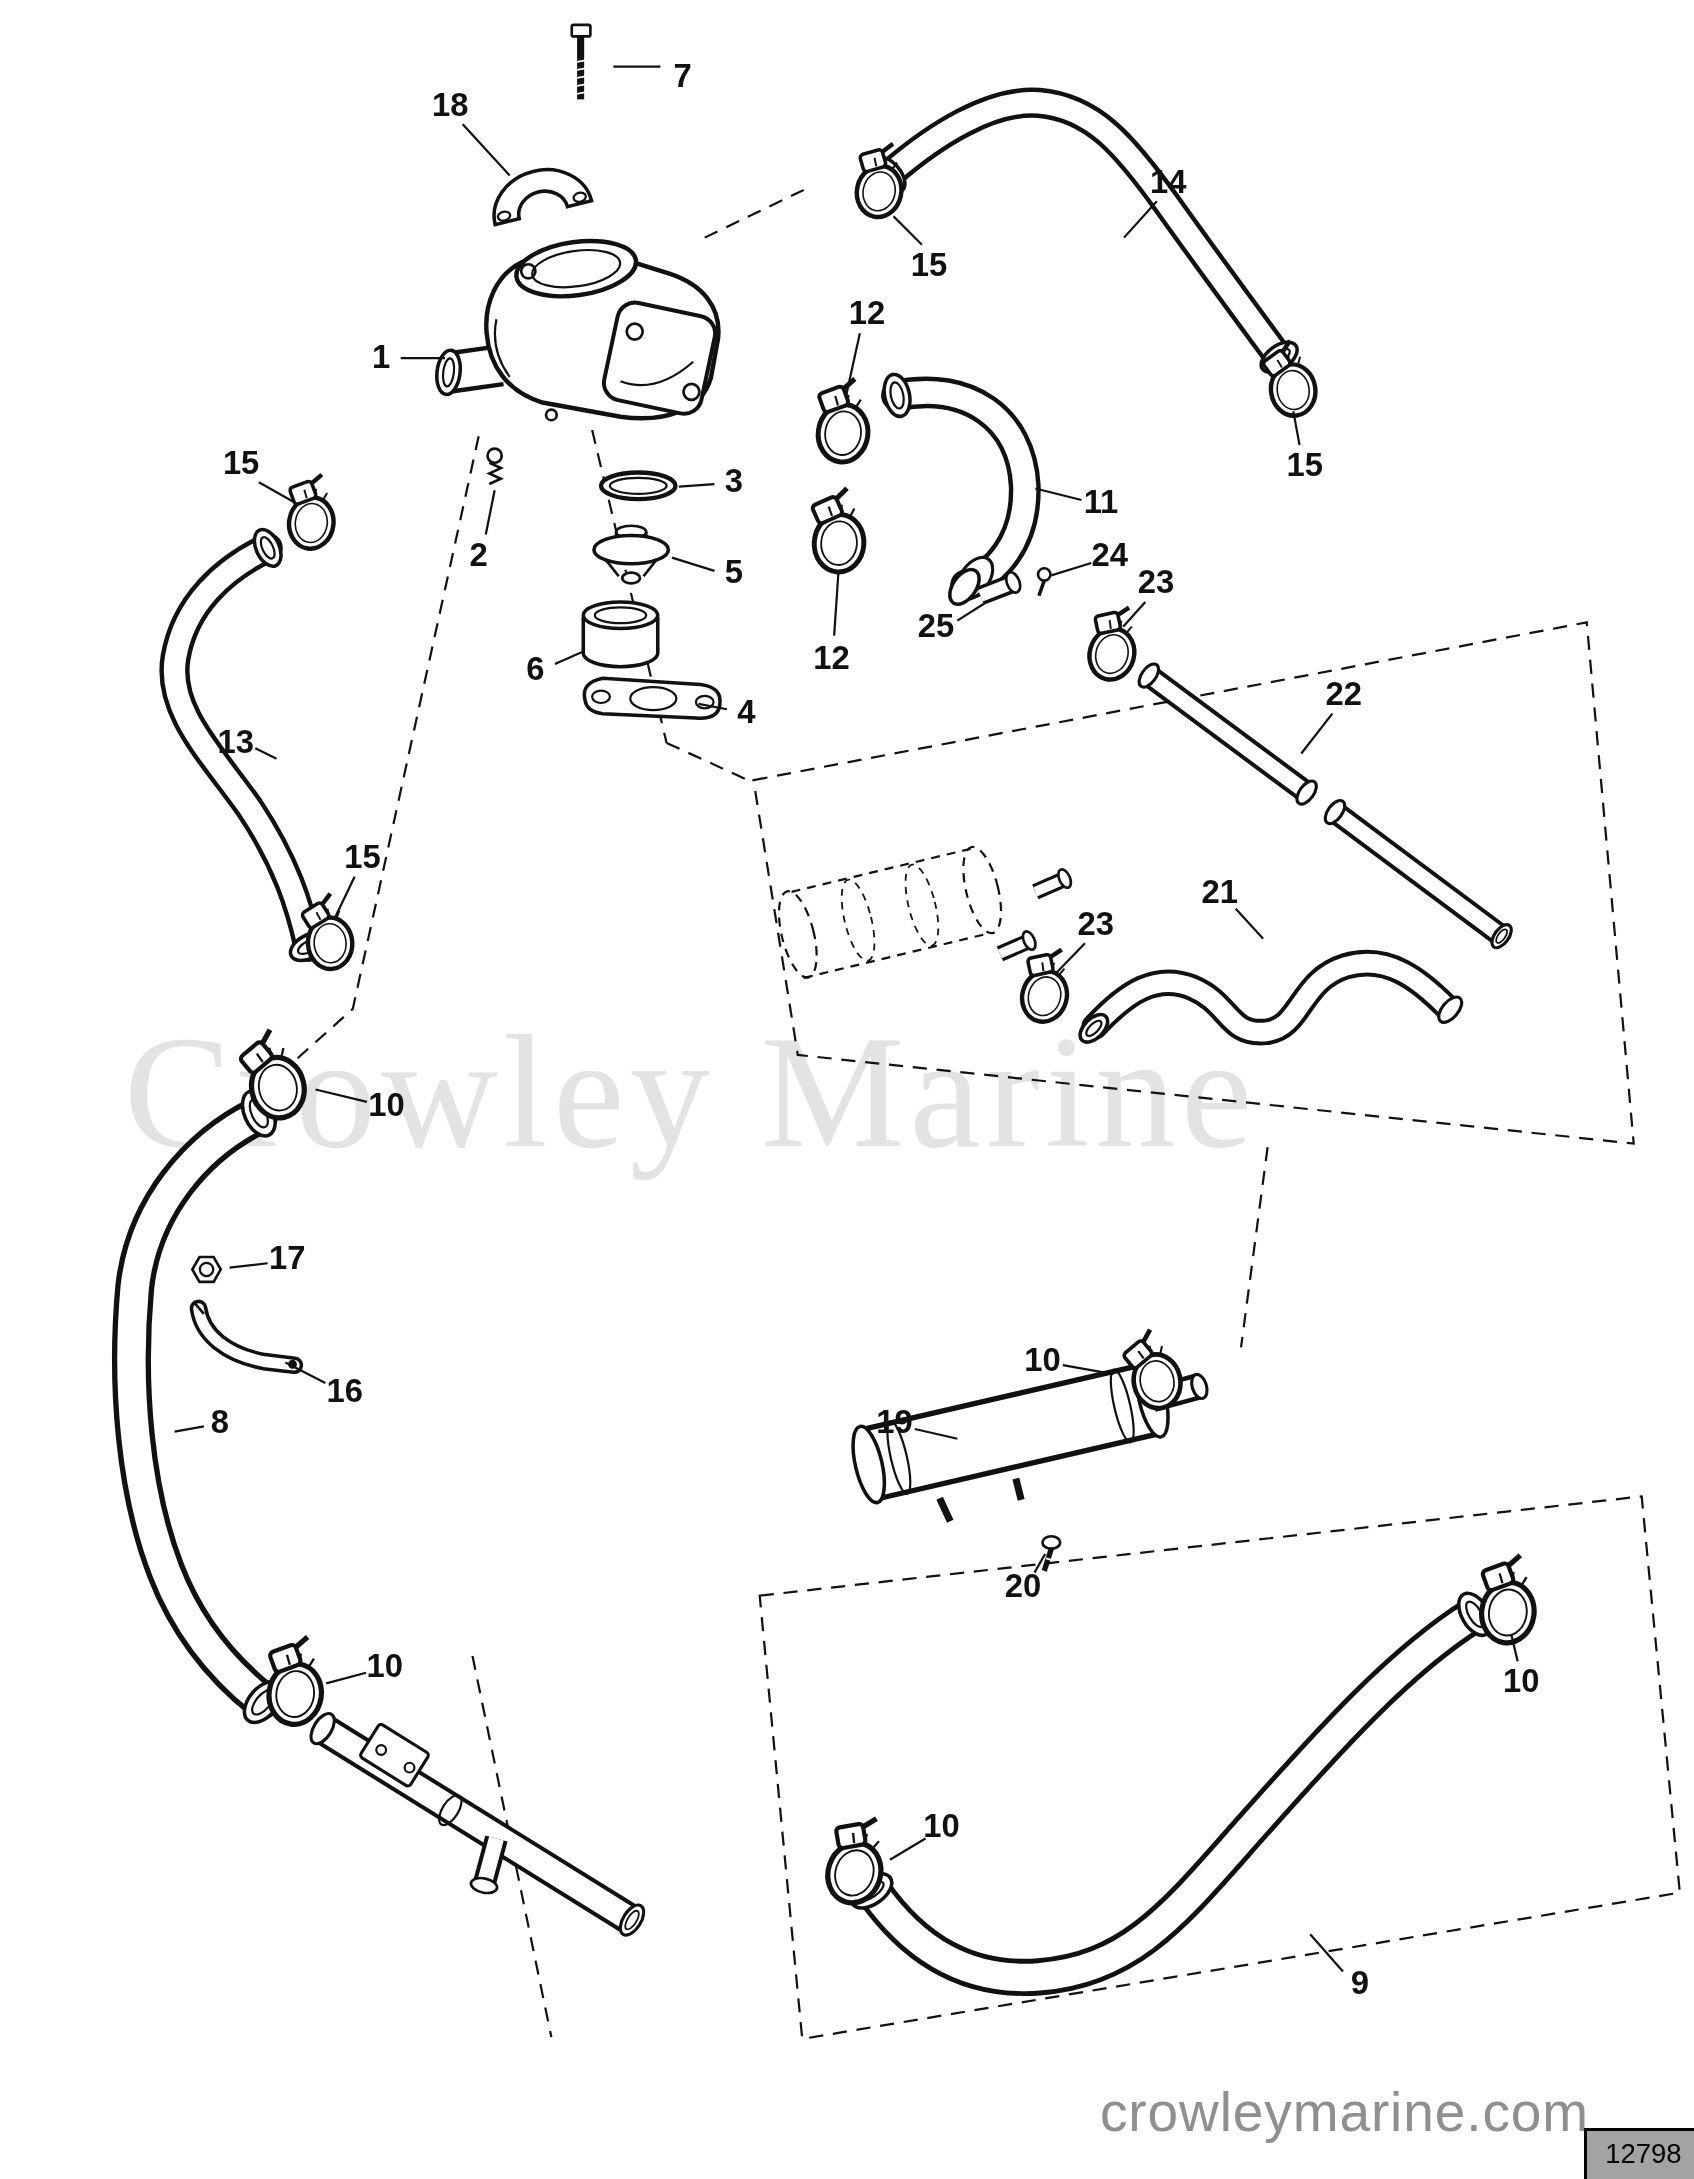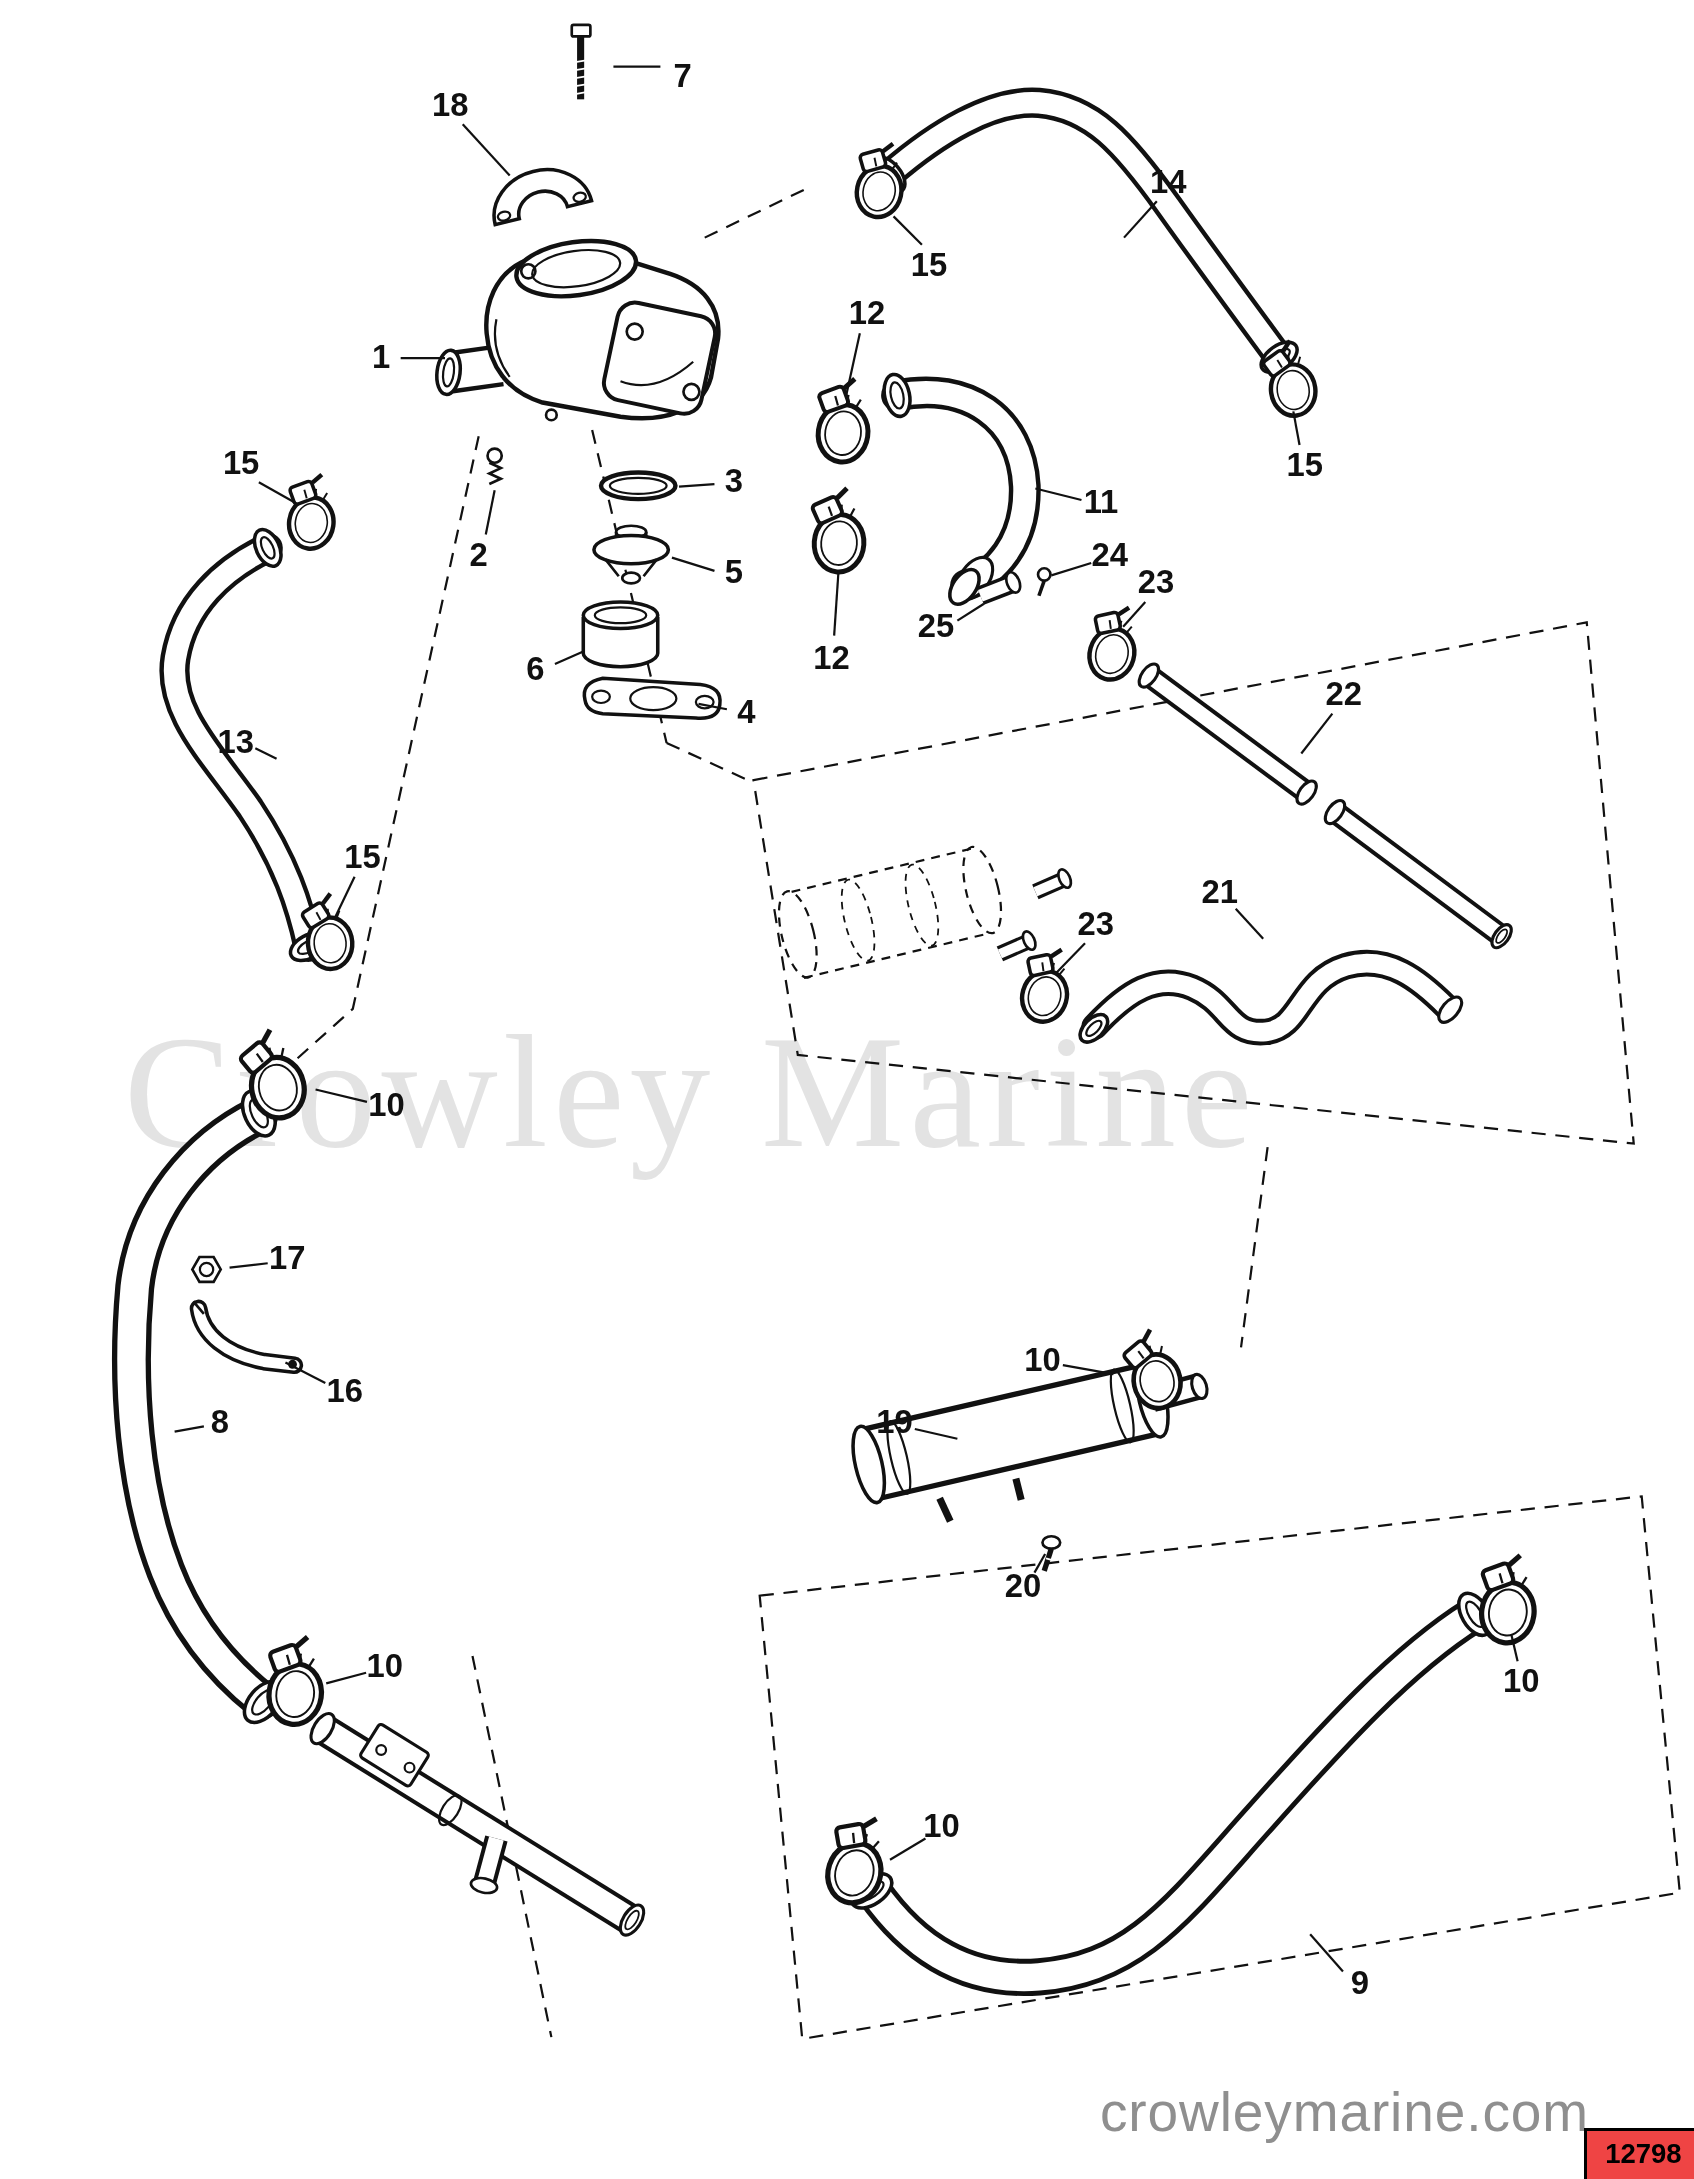--- a/index.html
+++ b/index.html
@@ -5,21 +5,21 @@
   html,body{margin:0;padding:0;background:#fff;}
   .page{position:relative;width:1694px;height:2179px;background:#ffffff;overflow:hidden;
         font-family:"Liberation Sans",sans-serif;}
   .watermark{position:absolute;top:1000px;left:124px;width:1507px;white-space:nowrap;
              font-family:"Liberation Serif",serif;font-size:161px;letter-spacing:5.3px;
              color:#e3e3e3;pointer-events:none;}
   .diagram-svg{position:absolute;left:0;top:0;}
   .site-name{position:absolute;right:105px;bottom:35px;font-size:55px;color:#8f8f8f;
              letter-spacing:0.9px;text-align:center;}
   .ref-box{position:absolute;right:0;bottom:0;border-top:3.5px solid #000;border-left:3.5px solid #000;
-           padding:7px 12.4px 8.9px 17.7px;font-size:27.5px;font-weight:bold;color:#000;background:#ef4444;}
+           padding:7px 12.4px 8.9px 17.7px;font-size:27.5px;font-weight:normal;color:#000;background:#a3a3a3;}
   .co{font-family:"Liberation Sans",sans-serif;font-size:37px;font-weight:600;fill:#111;}
   .ld{stroke:#111;stroke-width:2.5;}
 </style>
 </head>
 <body>
 
 <div class="page">
 
   <div class="watermark">Crowley Marine</div>
 

